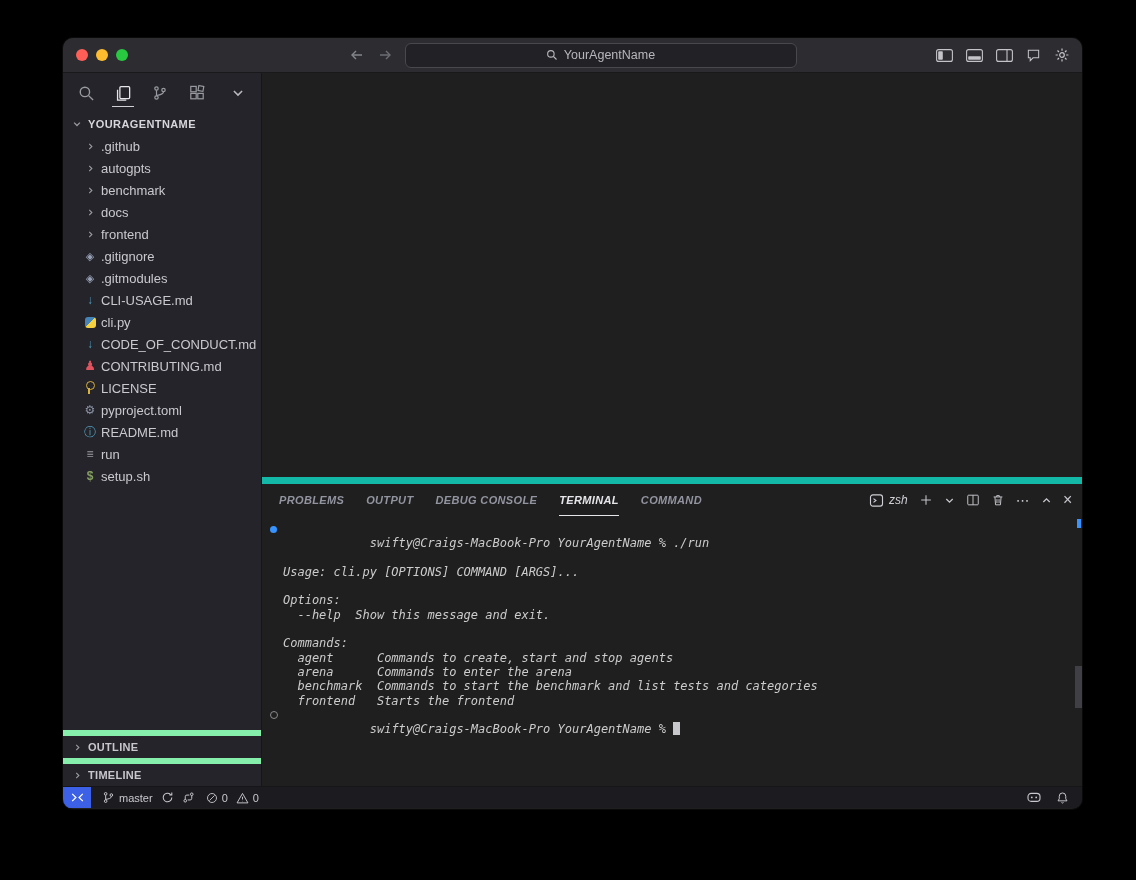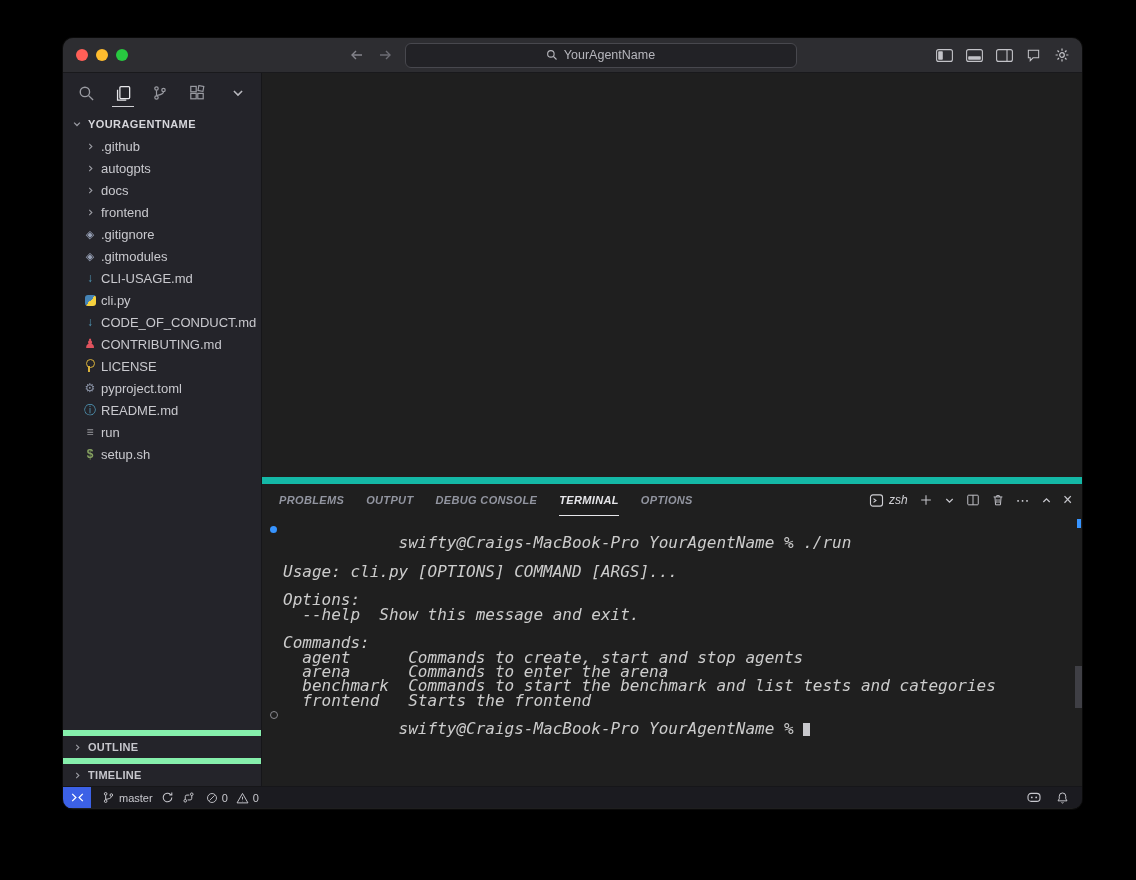--- a/index.html
+++ b/index.html
@@ -55,21 +55,21 @@
   .panel-header{height:32px;display:flex;align-items:center;padding:0 10px 0 17px;flex:none;}
   .ptabs{display:flex;gap:22px;height:100%;align-items:stretch;}
   .ptab{font-size:11px;font-weight:600;letter-spacing:0.35px;color:#9295a0;display:flex;align-items:center;border-bottom:1px solid transparent;box-sizing:border-box;}
   .ptab.active{color:#e6e6ea;border-bottom-color:#e6e6ea;}
   .pactions{margin-left:auto;display:flex;align-items:center;gap:11px;color:#c6c6cc;}
   .pactions>span{display:flex;align-items:center;text-align:right;}
   .shell-chip{display:flex;align-items:center;gap:5px;font-size:12px;color:#cfcfd4;}
   .txt-ico{font-size:14px;line-height:14px;}
   .close-ico{font-size:16px;line-height:16px;}
 
-  .terminal{flex:1;position:relative;font-family:"DejaVu Sans Mono","Liberation Mono",monospace;font-size:16px;line-height:14.3px;color:#cccccc;padding:6px 14px 0 21px;}
+  .terminal{flex:1;position:relative;font-family:"DejaVu Sans Mono","Liberation Mono",monospace;font-size:12px;line-height:14.3px;color:#cccccc;padding:6px 14px 0 21px;}
   .tline{white-space:pre;min-height:14.3px;position:relative;}
   .dec{position:absolute;left:-13px;top:3.5px;width:7px;height:7px;border-radius:50%;}
   .dec.filled{background:#3794ff;}
   .dec.hollow{width:6px;height:6px;border:1px solid #8a8a90;background:transparent;}
   .cursor{display:inline-block;width:7px;height:13px;background:#c8c8cc;vertical-align:-2px;}
   .ruler-mark{position:absolute;top:3px;right:1px;width:4px;height:9px;background:#3794ff;}
   .scroll-thumb{position:absolute;right:0;top:150px;width:7px;height:42px;background:#3f3f45;}
 
   
   .statusbar{height:22px;background:#1b1b20;border-top:1px solid #161619;display:flex;align-items:center;font-size:11px;color:#c8c8ce;box-sizing:border-box;}
@@ -210,20 +210,28 @@
               </svg>
             </span>
           <span class="lbl">autogpts</span>
         </div>
         <div class="row">
           <span class="slot">
               <svg width="9" height="9" viewBox="0 0 12 12" fill="none" stroke="currentColor" stroke-width="1.5">
                 <path d="M4.3 2.5 7.8 6l-3.5 3.5"></path>
               </svg>
             </span>
+          <span class="lbl">benchmark</span>
+        </div>
+        <div class="row">
+          <span class="slot">
+              <svg width="9" height="9" viewBox="0 0 12 12" fill="none" stroke="currentColor" stroke-width="1.5">
+                <path d="M4.3 2.5 7.8 6l-3.5 3.5"></path>
+              </svg>
+            </span>
           <span class="lbl">docs</span>
         </div>
         <div class="row">
           <span class="slot">
               <svg width="9" height="9" viewBox="0 0 12 12" fill="none" stroke="currentColor" stroke-width="1.5">
                 <path d="M4.3 2.5 7.8 6l-3.5 3.5"></path>
               </svg>
             </span>
           <span class="lbl">frontend</span>
         </div>
@@ -301,21 +309,21 @@
     <div class="editor-col">
       <div class="editor"></div>
 
       <div class="panel">
         <div class="panel-header">
           <div class="ptabs">
             <span class="ptab">PROBLEMS</span>
             <span class="ptab">OUTPUT</span>
             <span class="ptab">DEBUG CONSOLE</span>
             <span class="ptab active">TERMINAL</span>
-            <span class="ptab">OPTIONS</span>
+            <span class="ptab">COMMAND</span>
           </div>
           <div class="pactions">
             <span class="shell-chip">
               <span>
                 <svg width="15" height="15" viewBox="0 0 16 16" fill="none" stroke="currentColor" stroke-width="1.2">
                     <rect x="1.6" y="2" width="12.8" height="12" rx="2.5"></rect>
                     <path d="M4.8 6l2.6 2-2.6 2"></path>
                   </svg>
               </span>
               <span>zsh</span>

